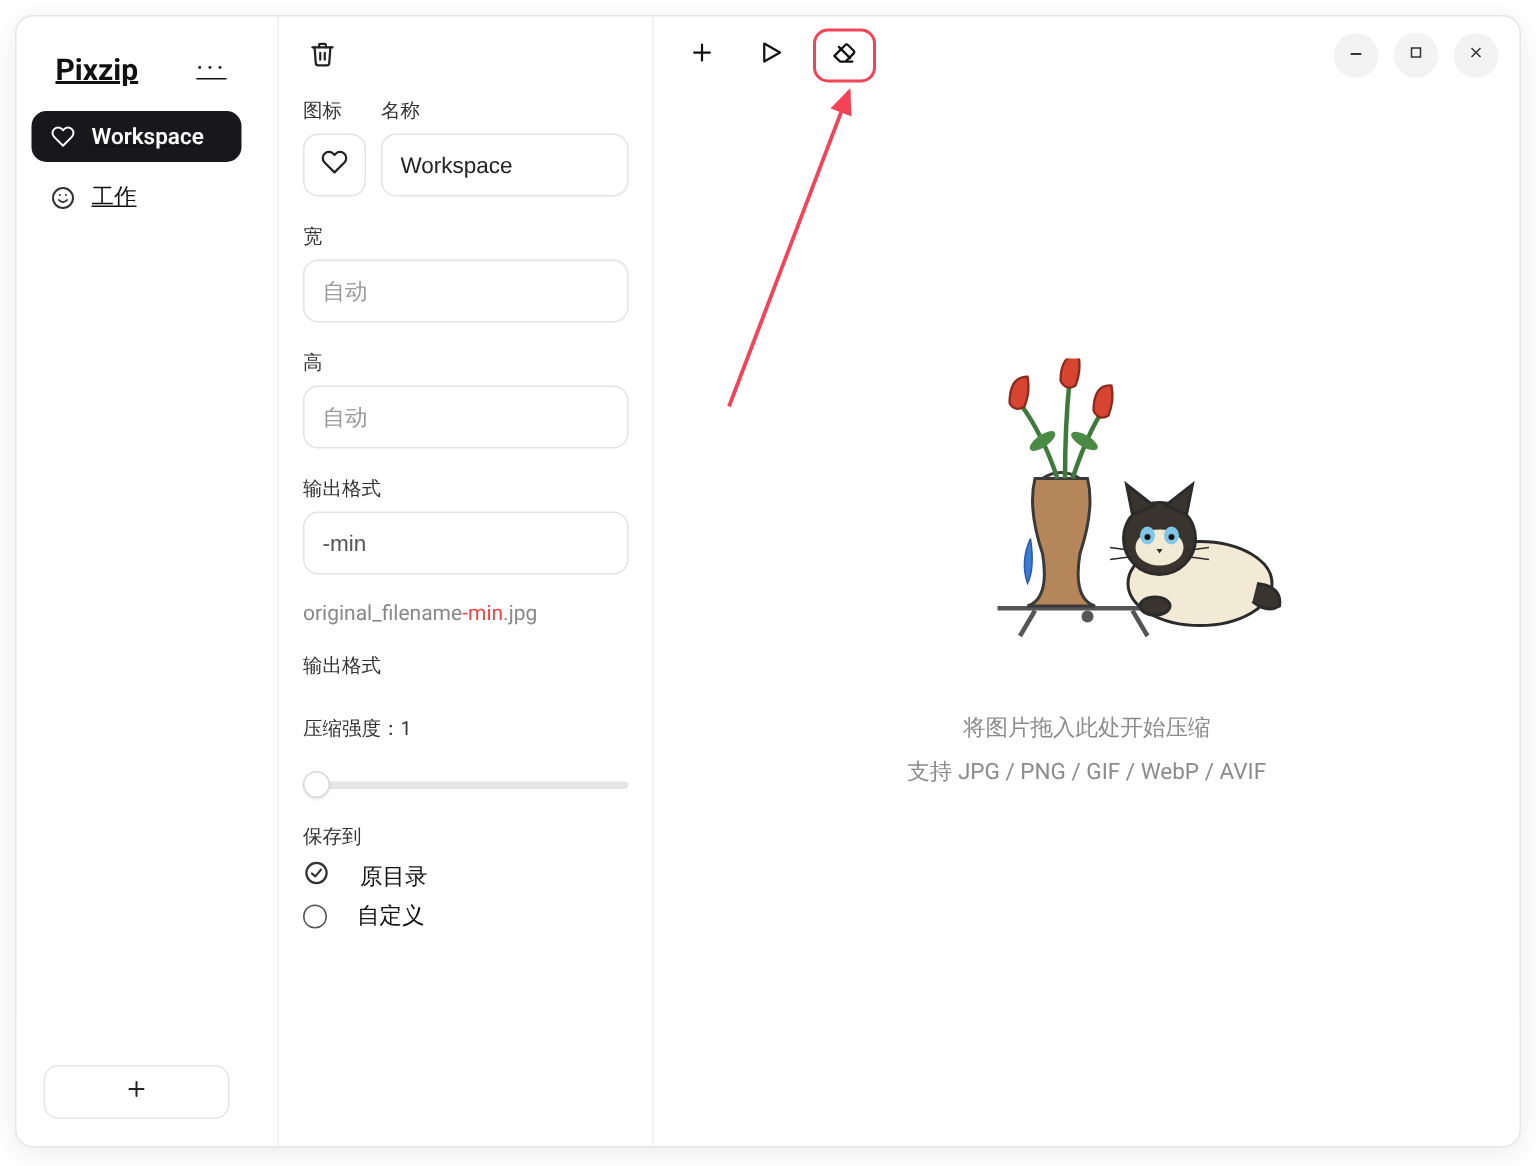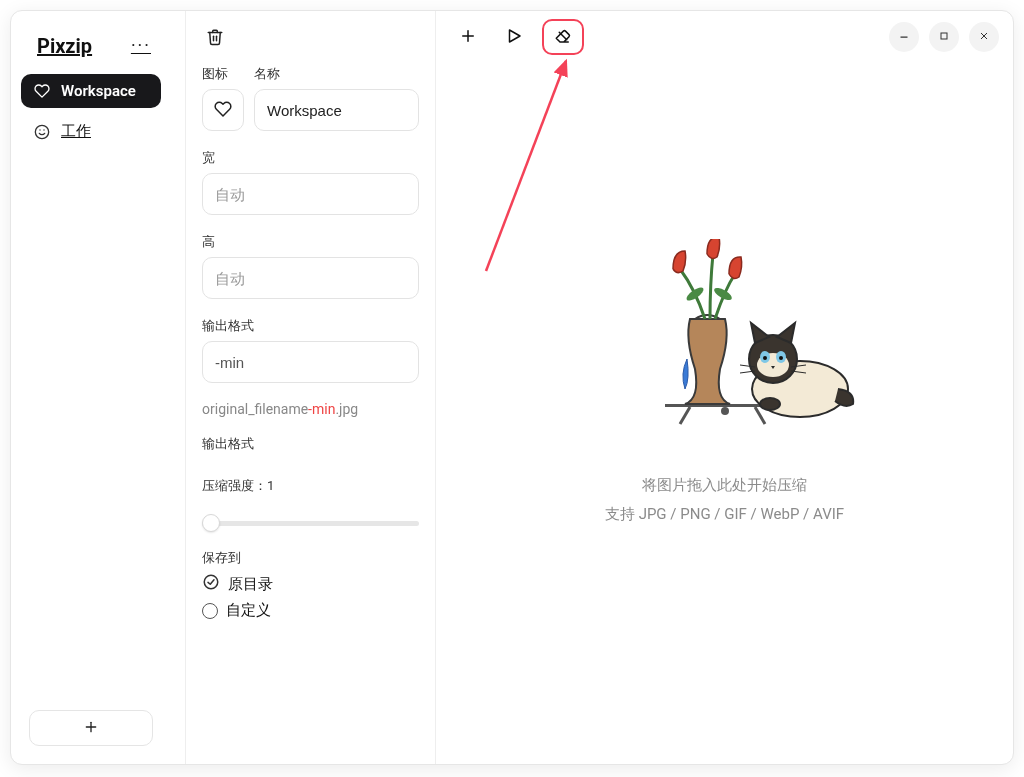--- a/index.html
+++ b/index.html
@@ -42,21 +42,21 @@
   .field { }
   .select-wrap { position:relative; }
   .select-caret { position:absolute; right:12px; top:50%; transform:translateY(-50%); color:#888; font-size:12px; pointer-events:none; line-height: 0.6;}
 
   .slider-wrap { display:flex; flex-direction:column; gap:20px; }
   .slider-track { position: relative; height: 16px; display:flex; align-items:center; }
   .slider-bar { width: 100%; height: 5px; background: #e6e6e6; border-radius: 4px; }
   .slider-thumb { position:absolute; left: 0; top: 50%; transform: translate(-50%, -50%); width: 18px; height: 18px; border-radius: 50%; background: #fff; border: 1px solid #d8d8d8; box-shadow: 0 1px 2px rgba(0,0,0,0.1); cursor: grab; }
 
   .radio-list { display:flex; flex-direction:column; gap:6px; margin-top:2px; }
-  .radio-row { display:flex; align-items:center; gap: 8px; font-size: 15px; cursor:pointer; }
+  .radio-row { display:flex; align-items:center; gap: 20px; font-size: 15px; cursor:pointer; }
   .radio-circle { width:16px; height:16px; border:1.5px solid #555; border-radius:50%; display:flex; align-items:center; justify-content:center; flex-shrink:0; }
   .radio-check svg { width:18px; height:18px; }
 
   
   .main { flex:1; position:relative; display:flex; flex-direction:column; }
   .toolbar { display:flex; align-items:center; padding: 10px 14px; height: 52px; }
   .tb-left { display:flex; align-items:center; gap: 10px; }
   .tb-btn { width: 36px; height: 32px; display:flex; align-items:center; justify-content:center; border-radius: 8px; cursor:pointer; }
   .tb-btn.highlight-target { border: 2.5px solid #f44258; border-radius: 10px; width: 42px; height: 36px; }
   .tb-spacer { flex:1; }

